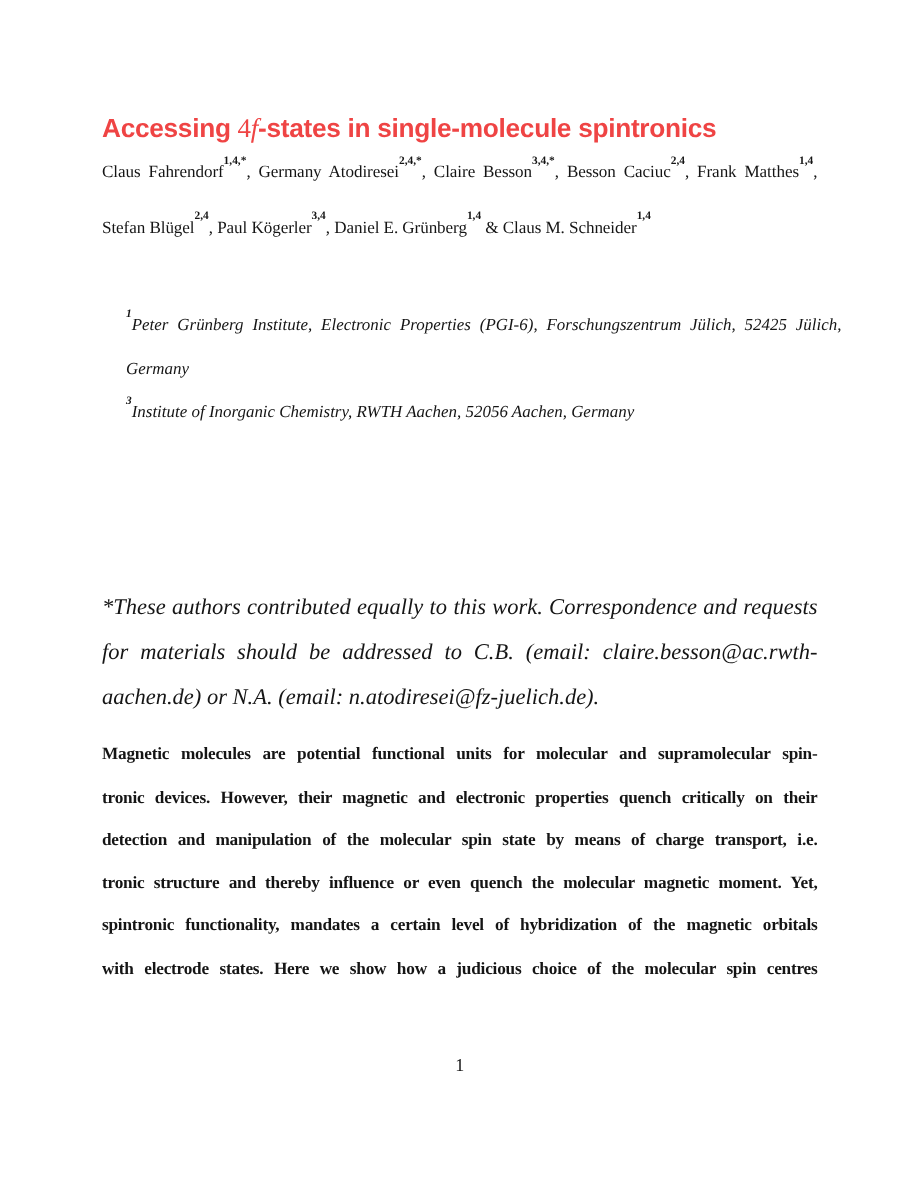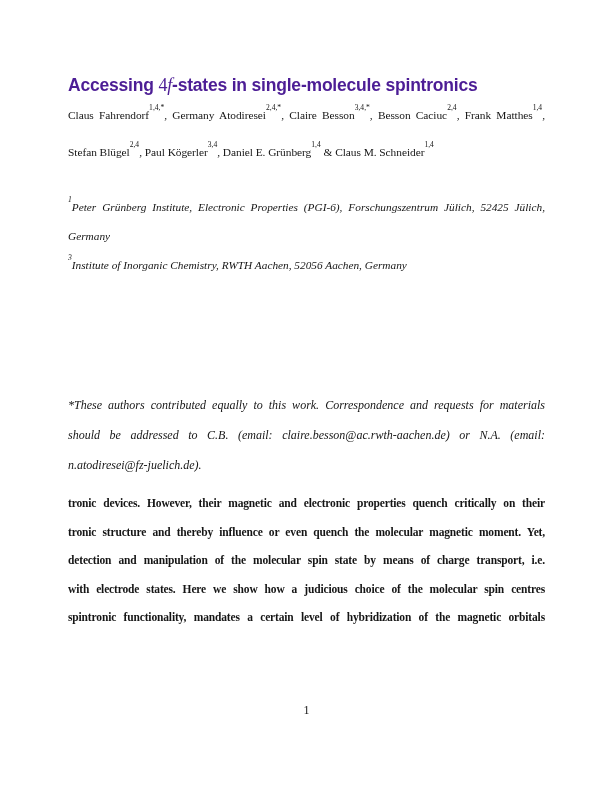--- a/index.html
+++ b/index.html
@@ -25,21 +25,21 @@
   
   .paper-title {
     position: absolute;
     top: 63px;
     left: 68px;
     width: 500px;
     font-family: "Liberation Sans", sans-serif;
     font-weight: 700;
     font-size: 17.5px;
     letter-spacing: -0.2px;
-    color: #4c1d95;
+    color: #ef4444;
     white-space: nowrap;
   }
   .paper-title .math-num {
     font-family: "Liberation Serif", serif;
     font-weight: 400;
     font-size: 18px;
   }
   .paper-title .math-var {
     font-family: "Liberation Serif", serif;
     font-weight: 400;
@@ -56,35 +56,37 @@
   .author-line-justify {
     text-align: justify;
     text-align-last: justify;
   }
   sup.idx {
     font-size: 7.6px;
     line-height: 0;
     position: relative;
     top: -4px;
     letter-spacing: 0;
+    font-weight: bold;
   }
   
   .affiliations {
-    top: 193px;
+    top: 203px;
     font-size: 11.3px;
     line-height: 29px;
     font-style: italic;
+    margin-left: 16px;
   }
   .affiliation {
     text-align: justify;
   }
   
   .note {
     top: 390px;
-    font-size: 12px;
+    font-size: 15px;
     line-height: 30px;
     font-style: italic;
     text-align: justify;
   }
   
   .abstract {
     top: 489px;
     font-weight: 700;
     font-size: 11.5px;
     letter-spacing: -0.15px;
@@ -119,22 +121,23 @@
     </div>
 
   <div class="content affiliations">
       <div class="affiliation"><sup class="idx">1</sup><span>Peter Grünberg Institute, Electronic Properties (PGI-6), Forschungszentrum Jülich, 52425 Jülich, Germany</span></div>
       <div class="affiliation"><sup class="idx">3</sup><span>Institute of Inorganic Chemistry, RWTH Aachen, 52056 Aachen, Germany</span></div>
     </div>
 
   <div class="content note">*These authors contributed equally to this work. Correspondence and requests for materials should be addressed to C.B. (email: claire.besson@ac.rwth-aachen.de) or N.A. (email: n.atodiresei@fz-juelich.de).</div>
 
   <div class="content abstract">
+      <div class="jline">Magnetic molecules are potential functional units for molecular and supramolecular spin-</div>
       <div class="jline">tronic devices. However, their magnetic and electronic properties quench critically on their</div>
+      <div class="jline">detection and manipulation of the molecular spin state by means of charge transport, i.e.</div>
       <div class="jline">tronic structure and thereby influence or even quench the molecular magnetic moment. Yet,</div>
-      <div class="jline">detection and manipulation of the molecular spin state by means of charge transport, i.e.</div>
+      <div class="jline">spintronic functionality, mandates a certain level of hybridization of the magnetic orbitals</div>
       <div class="jline">with electrode states. Here we show how a judicious choice of the molecular spin centres</div>
-      <div class="jline">spintronic functionality, mandates a certain level of hybridization of the magnetic orbitals</div>
     </div>
 
   <div class="page-number">1</div>
 
 </div>
 
 </body></html>

